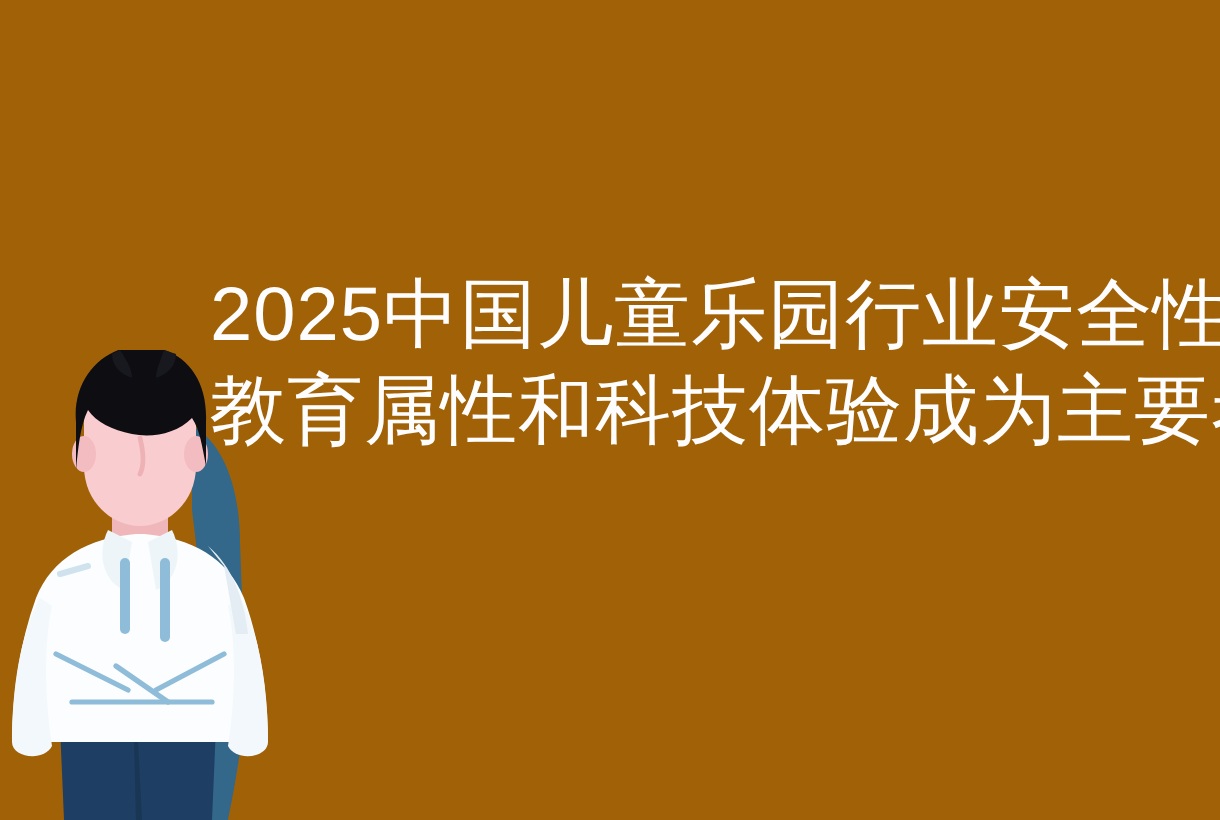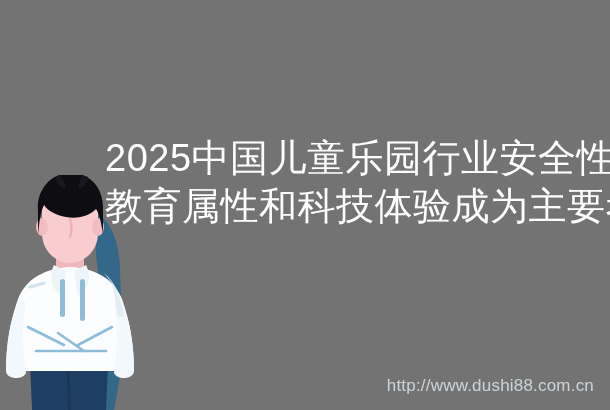--- a/index.html
+++ b/index.html
@@ -9,21 +9,21 @@
   body {
     background: #ffffff;
     font-family: "Liberation Sans", sans-serif;
   }
 
   .banner {
     position: relative;
     width: 610px;
     height: 410px;
     overflow: hidden;
-    background: #737373;
+    background: #a16207;
   }
 
   
   .illustration {
     position: absolute;
     left: 0;
     bottom: 0;
     width: 150px;
     height: 235px;
   }
@@ -142,15 +142,14 @@
         <path d="M82 0 C80 6 78 10 78 14 C84 12 88 8 88 2 Z" fill="#18181f"></path>
       </g>
     </svg>
   </div>
 
   <div class="headline">
     <div class="headline-line">2025中国儿童乐园行业安全性</div>
     <div class="headline-line">教育属性和科技体验成为主要考虑</div>
   </div>
 
-  <div class="watermark">http://www.dushi88.com.cn</div>
 
 </div>
 
 </body></html>

